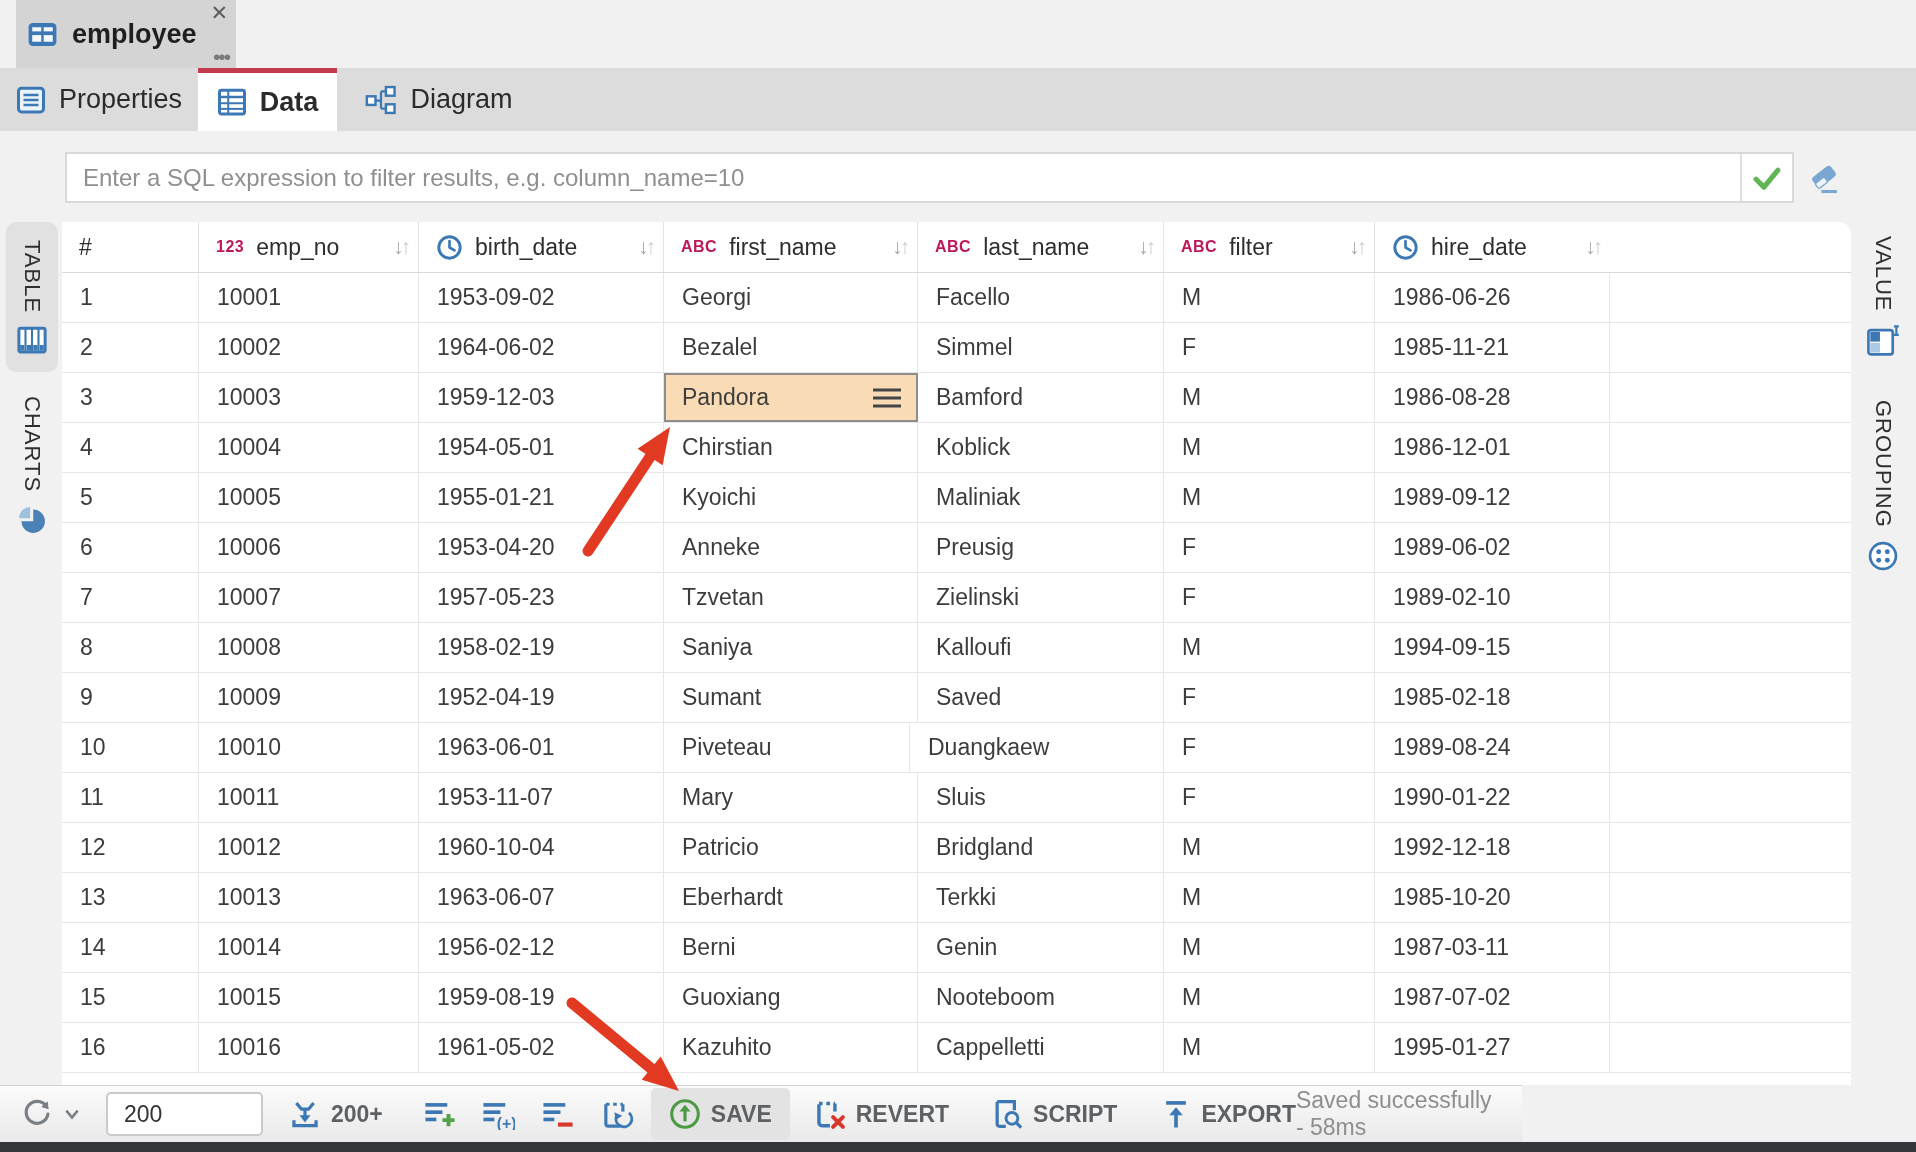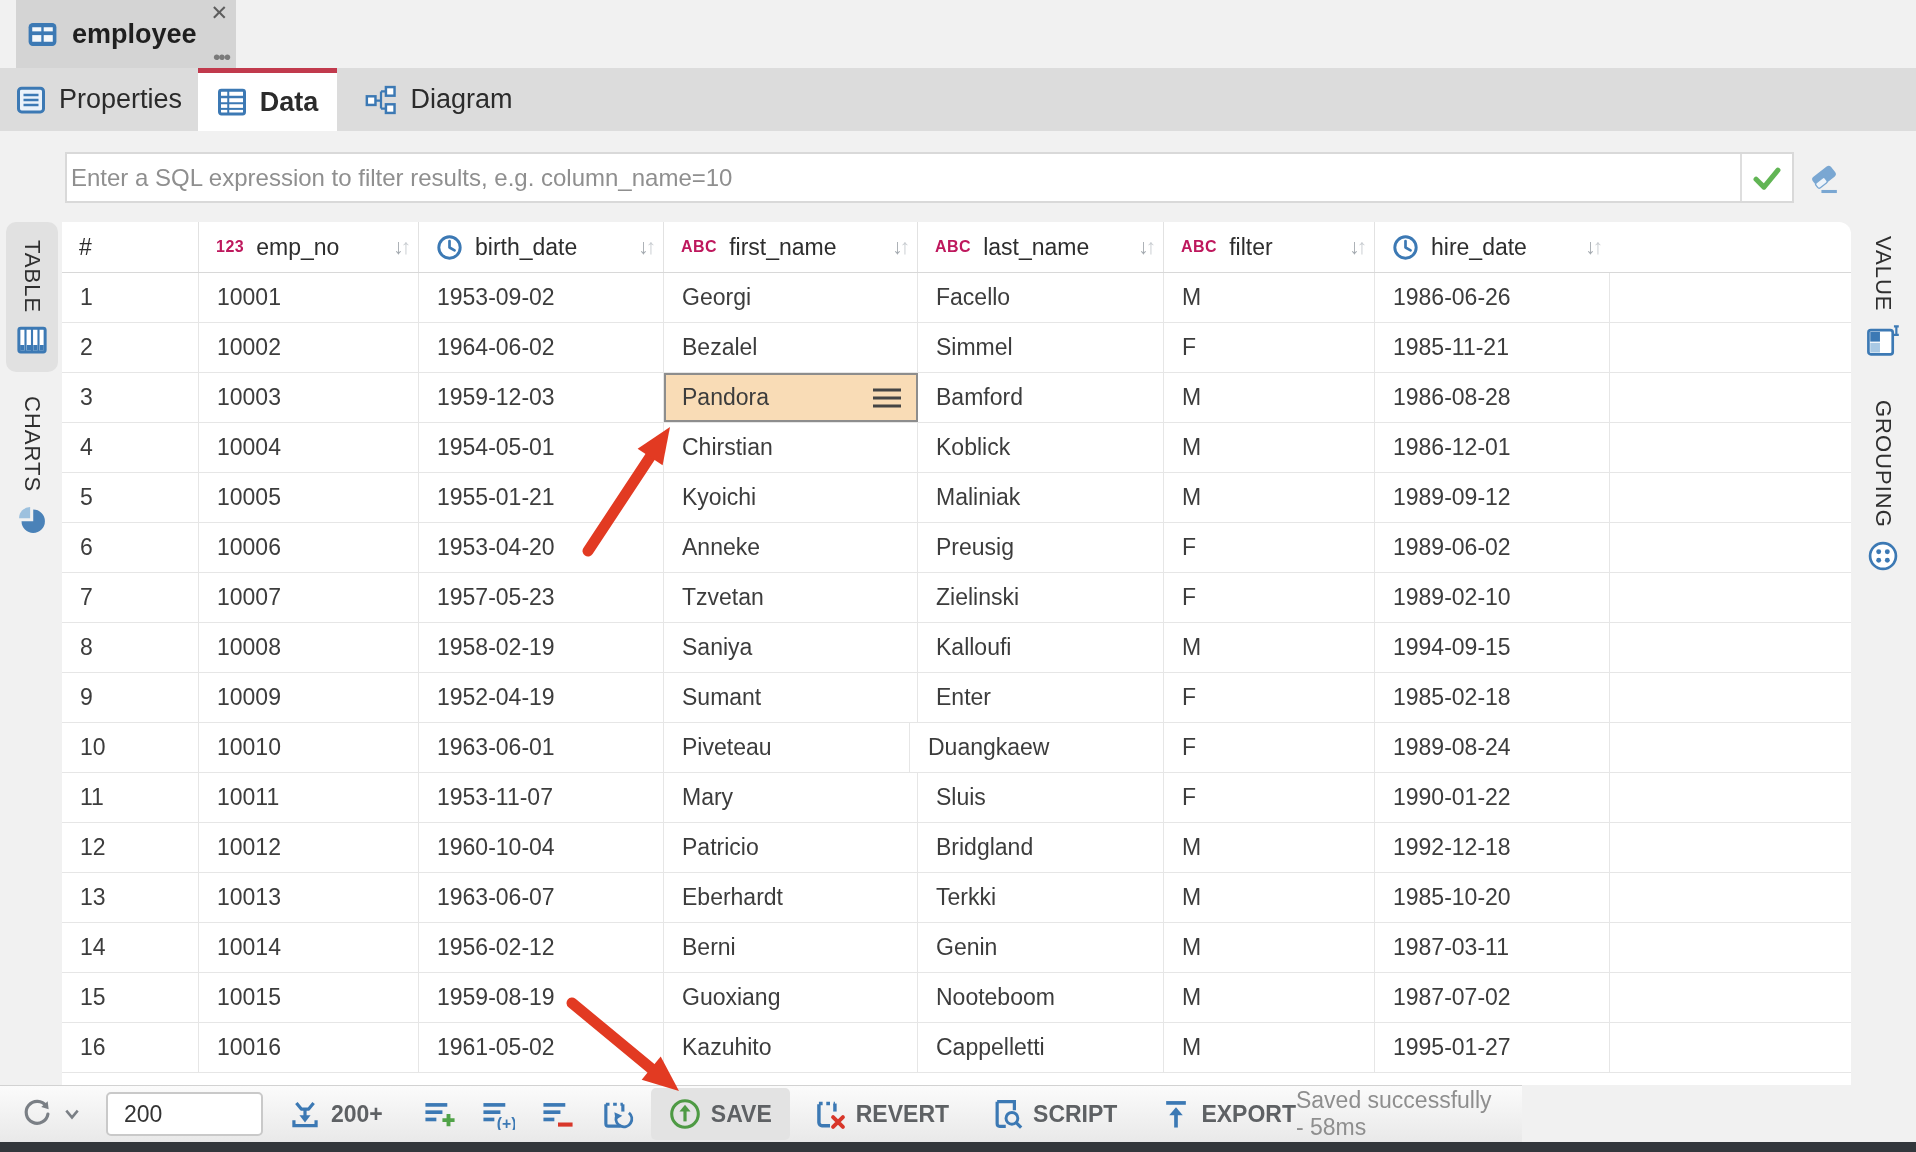--- a/index.html
+++ b/index.html
@@ -15,21 +15,21 @@
   .etab .close{position:absolute;right:8px;top:1px;font-size:21px;color:#5d5d5d;line-height:24px;}
   .etab .dots{position:absolute;right:7px;bottom:2px;font-size:21px;color:#7a7a7a;letter-spacing:-2px;line-height:18px;}
   
   .tabsrow{position:absolute;left:0;top:68px;width:1916px;height:63px;background:#dcdcdc;padding-left:20px;}
   .ptab{position:absolute;top:0;height:63px;display:flex;align-items:center;justify-content:center;gap:13px;font-size:27px;color:#2b2b2b;}
   .tab-properties{left:0;width:198px;}
   .tab-data{left:198px;width:139px;background:#ffffff;border-top:5px solid #c13a4d;font-weight:bold;}
   .tab-diagram{left:337px;width:204px;}
   
   .filterbox{position:absolute;left:65px;top:152px;width:1729px;height:51px;background:#fff;border:2px solid #d9d9d9;display:flex;align-items:stretch;}
-  .filterbox input{flex:1;border:none;outline:none;font-size:24px;color:#444;padding:0 4px;font-family:inherit;background:transparent;}
+  .filterbox input{flex:1;border:none;outline:none;font-size:24px;color:#444;padding:0 16px;font-family:inherit;background:transparent;}
   .filterbox input::placeholder{color:#8f8f8f;}
   .fsep{width:2px;background:#dedede;}
   .fcheck{width:50px;display:flex;align-items:center;justify-content:center;}
   .eraserbtn{position:absolute;left:1804px;top:158px;width:40px;height:40px;display:flex;align-items:center;justify-content:center;}
   
   .vitem{position:absolute;display:flex;flex-direction:column;align-items:center;gap:12px;}
   .vlabel{writing-mode:vertical-rl;text-orientation:mixed;font-size:22px;color:#2f2f2f;letter-spacing:1px;}
   .left-table{left:6px;top:222px;width:52px;height:150px;background:#e1e1e1;border-radius:10px;justify-content:center;}
   .left-charts{left:6px;top:385px;width:52px;height:162px;justify-content:center;}
   .right-value{left:1853px;top:226px;width:60px;height:142px;justify-content:center;}
@@ -308,21 +308,21 @@
           <div class="cell c3">Saniya</div>
           <div class="cell c4">Kalloufi</div>
           <div class="cell c5">M</div>
           <div class="cell c6">1994-09-15</div>
         </div>
         <div class="grow">
           <div class="cell c0">9</div>
           <div class="cell c1">10009</div>
           <div class="cell c2">1952-04-19</div>
           <div class="cell c3">Sumant</div>
-          <div class="cell c4">Enter</div>
+          <div class="cell c4">Saved</div>
           <div class="cell c5">F</div>
           <div class="cell c6">1985-02-18</div>
         </div>
         <div class="grow">
           <div class="cell c0">10</div>
           <div class="cell c1">10010</div>
           <div class="cell c2">1963-06-01</div>
           <div class="cell c4">Piveteau</div>
           <div class="cell c3">Duangkaew</div>
           <div class="cell c5">F</div>

